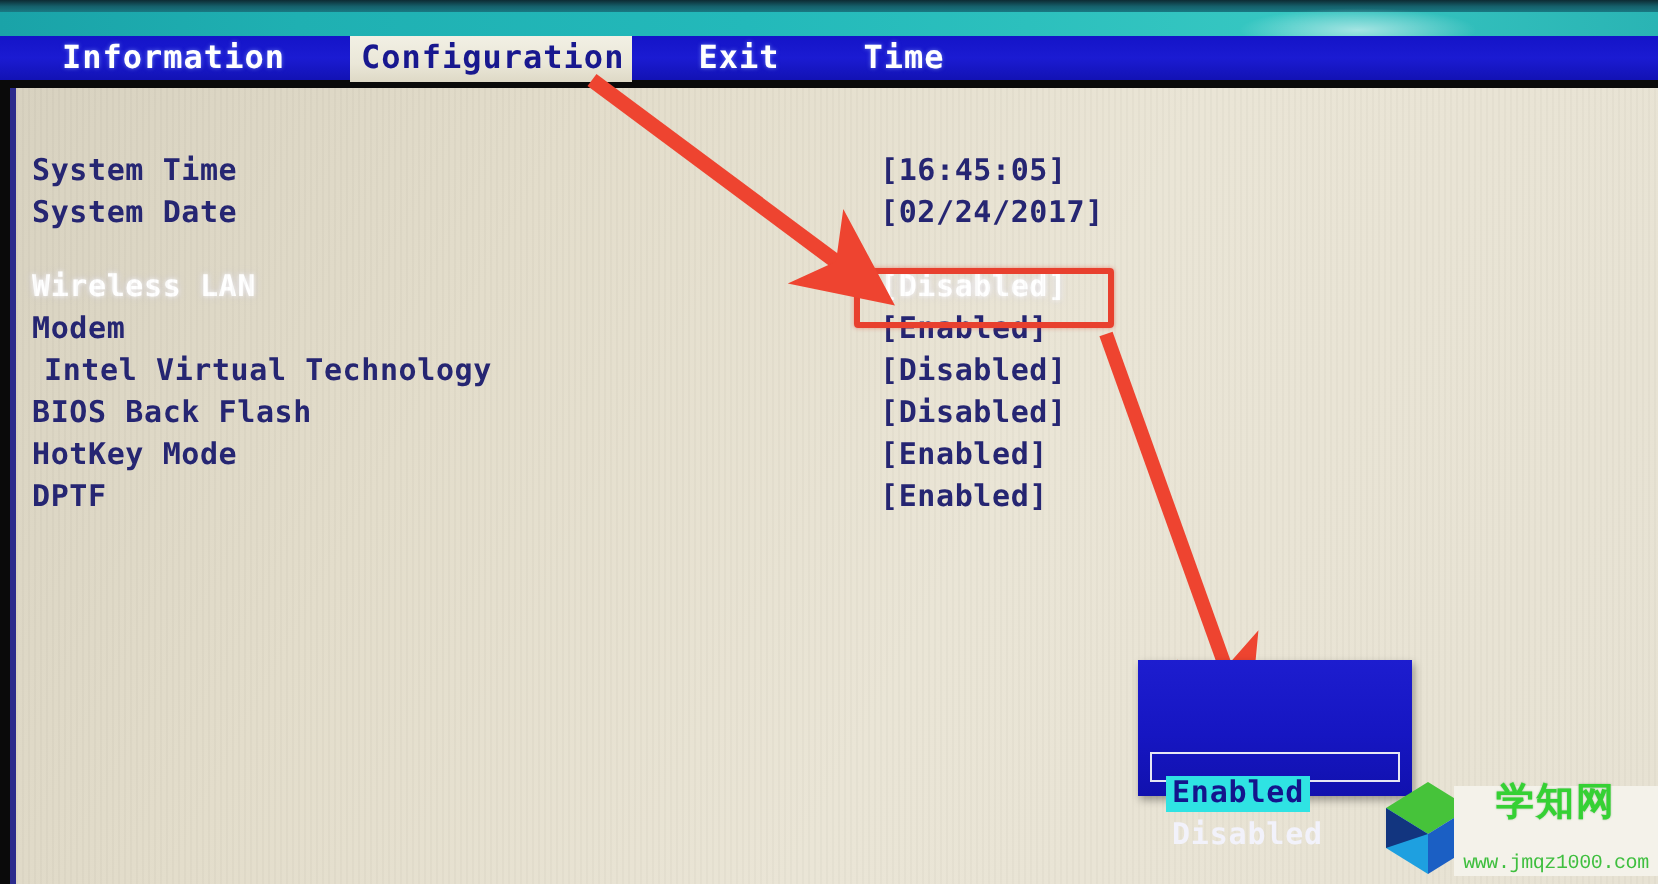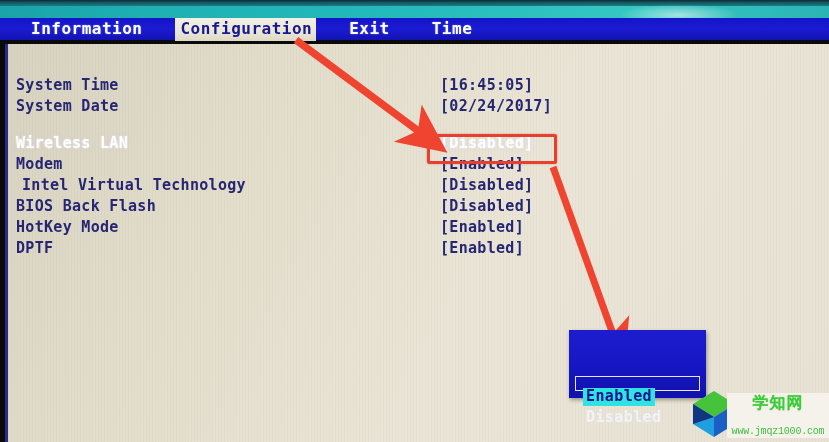--- a/index.html
+++ b/index.html
@@ -144,22 +144,22 @@
   
   .watermark {
     position:absolute; left:727px; top:393px;
     width:102px; height:45px;
     background:#f4f2ea;
     display:flex; flex-direction:column;
     align-items:center; justify-content:center;
     line-height:1;
   }
   .wm-cn {
-    font-family:Liberation Sans, sans-serif;
-    font-size:16px; font-weight:bold;
+    font-family:Liberation Mono, monospace;
+    font-size:19px; font-weight:bold;
     color:#35d134;
     letter-spacing:1px;
     text-shadow:0 0 1px rgba(0,110,0,.4);
   }
   .wm-url {
     font-family:Liberation Mono, monospace;
     font-size:10px; color:#3fbf3f; margin-top:16px;
     letter-spacing:-.2px;
   }
   .wm-logo { position:absolute; left:693px; top:391px; width:42px; height:46px; }

